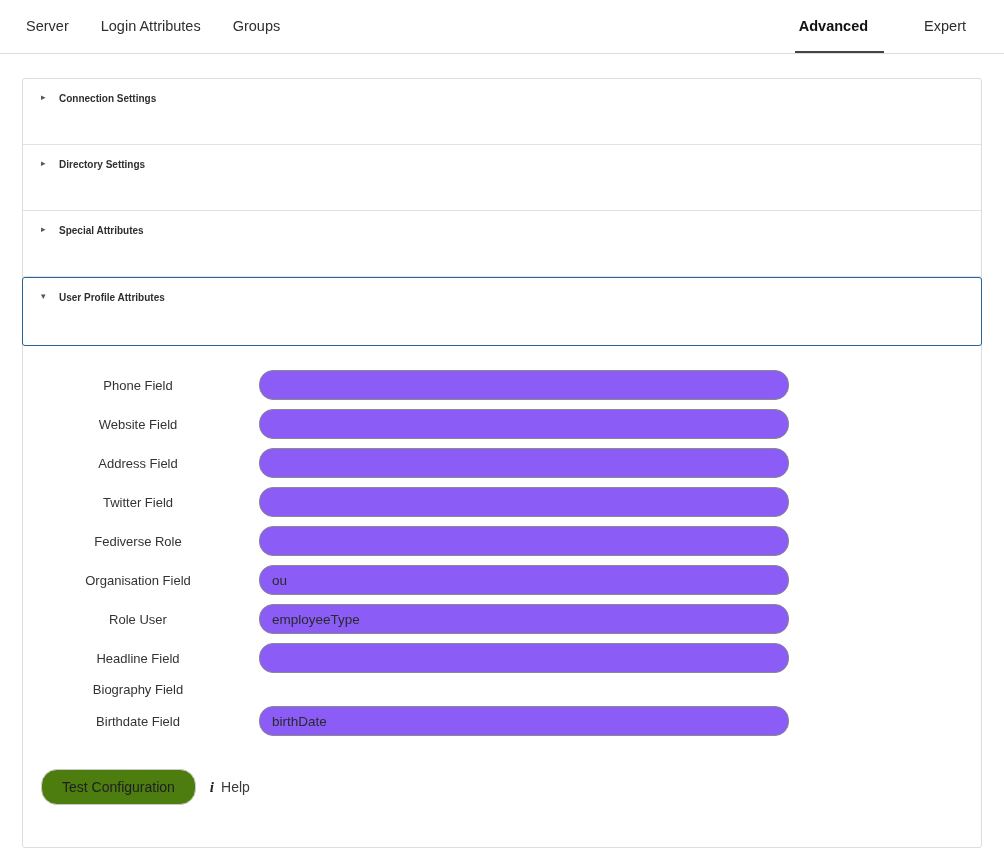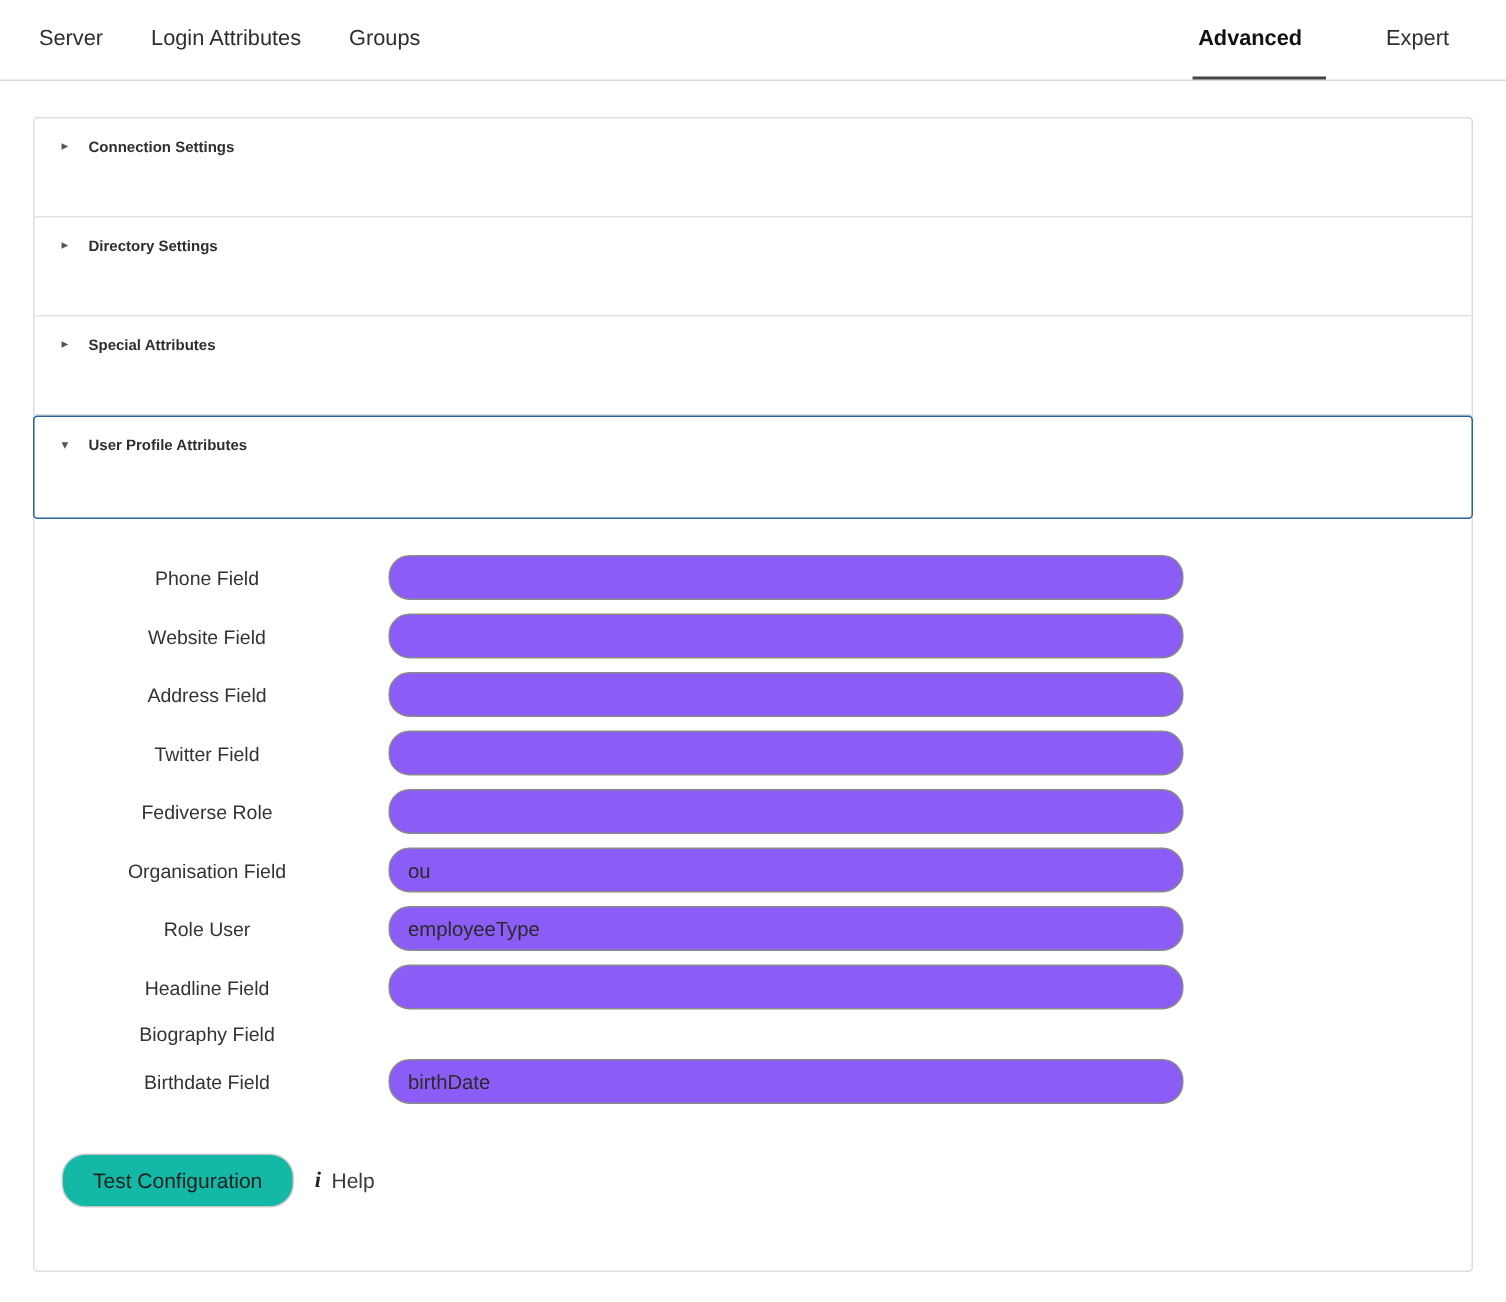--- a/index.html
+++ b/index.html
@@ -134,21 +134,21 @@
   .form-input::placeholder { color: #9a9a9a; }
 
   
   .footer {
     display: flex;
     align-items: center;
     padding: 14px 18px 0 18px;
     gap: 14px;
   }
   .btn {
-    background: #14b8a6;
+    background: #4d7c0f;
     border: 1px solid #c9c9c9;
     border-radius: 16px;
     padding: 9px 20px;
     font-size: 14px;
     color: #1f1f1f;
     font-family: "Liberation Sans", sans-serif;
     cursor: pointer;
   }
   .help-link {
     display: flex;

